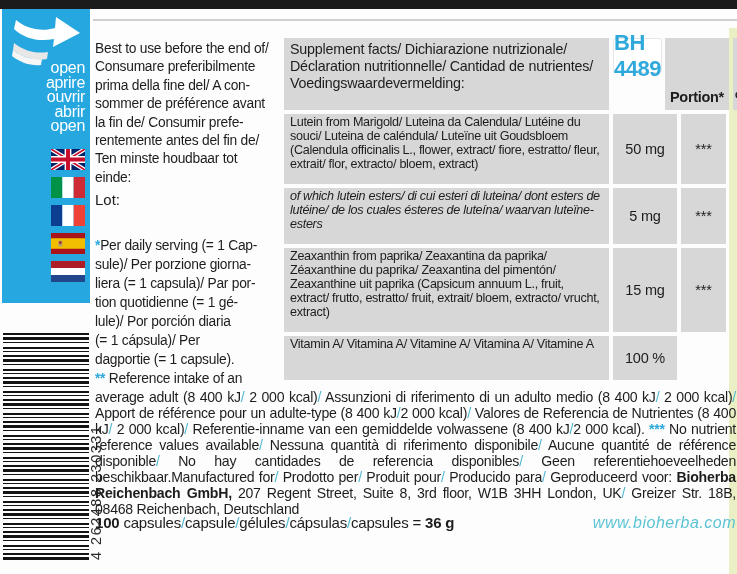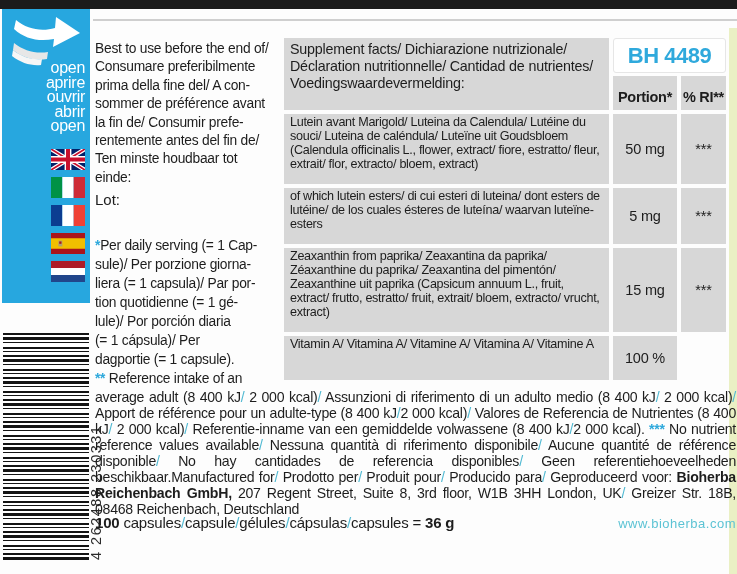--- a/index.html
+++ b/index.html
@@ -40,44 +40,44 @@
   .ref-intake{position:absolute;left:95px;top:371px;width:190px;font-size:13.8px;letter-spacing:-0.25px;}
 
   .marker{color:#2fa9dc;font-weight:bold;}
   .cy-slash{color:#4fb9d2;}
 
   
   .table{position:absolute;left:284px;top:38px;width:442px;}
   .thead{display:flex;gap:4px;height:72px;margin-bottom:4px;}
   .title-cell{width:313px;background:#d7d7d7;padding:3px 6px 0 6px;font-size:14.3px;
               line-height:16.8px;letter-spacing:-0.2px;}
-  .thead-right{width:113px;display:flex;flex-direction:column;gap:3px;}
+  .thead-right{width:113px;display:flex;flex-direction:row;gap:3px;}
   .bh-box{height:33px;background:#ffffff;border:1px solid #e6e6e6;border-radius:3px;
           display:flex;align-items:center;justify-content:center;
           color:#2fa9dc;font-size:22px;font-weight:bold;letter-spacing:-0.5px;}
   .col-labels{flex:1;display:flex;gap:4px;font-weight:bold;}
   .col-label{background:#d7d7d7;display:flex;align-items:flex-end;justify-content:center;
              padding-bottom:5px;font-size:14.5px;letter-spacing:-0.3px;}
   .col-label.portion{width:64px;}
   .col-label.ri{width:45px;}
 
   .tbody{display:grid;grid-template-columns:325px 64px 45px;gap:4px;}
   .cell{background:#d7d7d7;}
   .name-cell{padding:2px 6px;font-size:12.6px;line-height:13.9px;letter-spacing:-0.3px;box-sizing:border-box;width:325px;}
   .val-cell{display:flex;align-items:center;justify-content:center;font-size:14.5px;letter-spacing:-0.2px;}
   .mh1{min-height:70px;} .mh2{min-height:56px;} .mh3{min-height:84px;} .mh4{min-height:44px;}
-  .it{}
+  .it{font-style:italic;}
 
   
   .footnote{position:absolute;left:95px;top:389px;width:641px;font-size:14.1px;
             line-height:16px;letter-spacing:-0.25px;text-align:justify;}
   .footnote b{letter-spacing:-0.2px;}
   .capsline{position:absolute;left:95px;top:514px;width:641px;display:flex;
             justify-content:space-between;align-items:baseline;font-size:15px;letter-spacing:-0.2px;}
-  .web{color:#5cc3d4;font-size:13px;letter-spacing:0.5px;}
+  .web{color:#5cc3d4;font-size:16px;letter-spacing:0.5px;font-style:italic;}
 </style>
 </head>
 <body>
 
 <div class="canvas">
 
   <div class="topbar"></div>
   <div class="hairline"></div>
   <div class="edge-strip"></div>
 
@@ -153,21 +153,21 @@
       <div class="title-cell">Supplement facts/ Dichiarazione nutrizionale/ Déclaration nutritionnelle/ Cantidad de nutrientes/ Voedingswaardevermelding:</div>
       <div class="thead-right">
         <div class="bh-box">BH 4489</div>
         <div class="col-labels">
           <div class="col-label portion">Portion*</div>
           <div class="col-label ri">% RI**</div>
         </div>
       </div>
     </div>
     <div class="tbody">
-      <div class="cell name-cell mh1">Lutein avant Marigold/ Luteina da Calendula/ Lutéine du souci/ Luteina de caléndula/ Luteïne uit Goudsbloem (Calendula officinalis L., flower, extract/ fiore, estratto/ fleur, extrait/ flor, extracto/ bloem, extract)</div>
+      <div class="cell name-cell mh1">Lutein from Marigold/ Luteina da Calendula/ Lutéine du souci/ Luteina de caléndula/ Luteïne uit Goudsbloem (Calendula officinalis L., flower, extract/ fiore, estratto/ fleur, extrait/ flor, extracto/ bloem, extract)</div>
       <div class="cell val-cell">50 mg</div>
       <div class="cell val-cell">***</div>
 
       <div class="cell name-cell it mh2">of which lutein esters/ di cui esteri di luteina/ dont esters de lutéine/ de los cuales ésteres de luteína/ waarvan luteïne-esters</div>
       <div class="cell val-cell">5 mg</div>
       <div class="cell val-cell">***</div>
 
       <div class="cell name-cell mh3">Zeaxanthin from paprika/ Zeaxantina da paprika/ Zéaxanthine du paprika/ Zeaxantina del pimentón/ Zeaxanthine uit paprika (Capsicum annuum L., fruit, extract/ frutto, estratto/ fruit, extrait/ bloem, extracto/ vrucht, extract)</div>
       <div class="cell val-cell">15 mg</div>
       <div class="cell val-cell">***</div>

